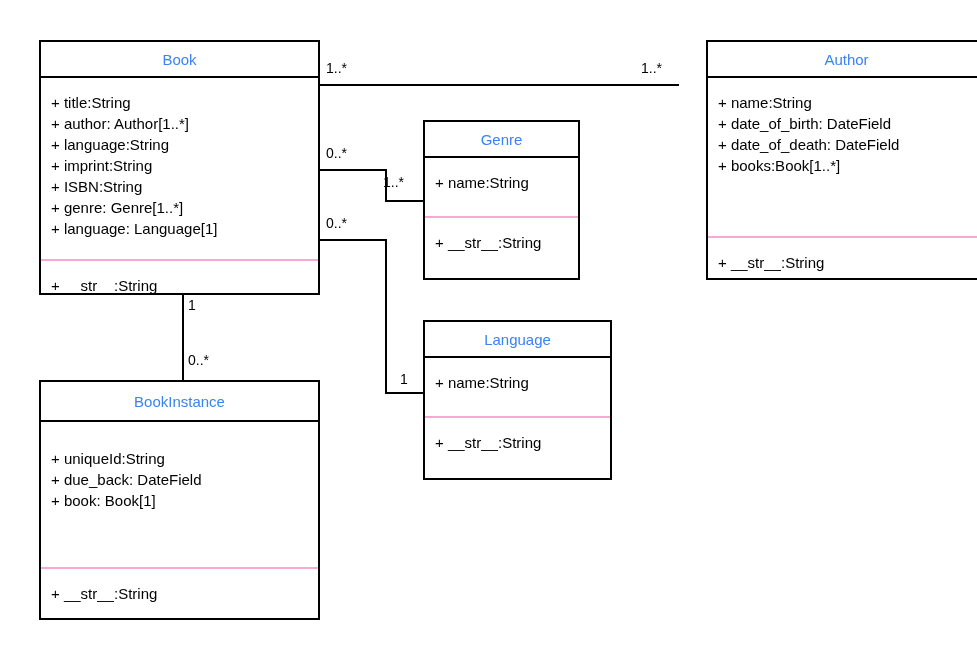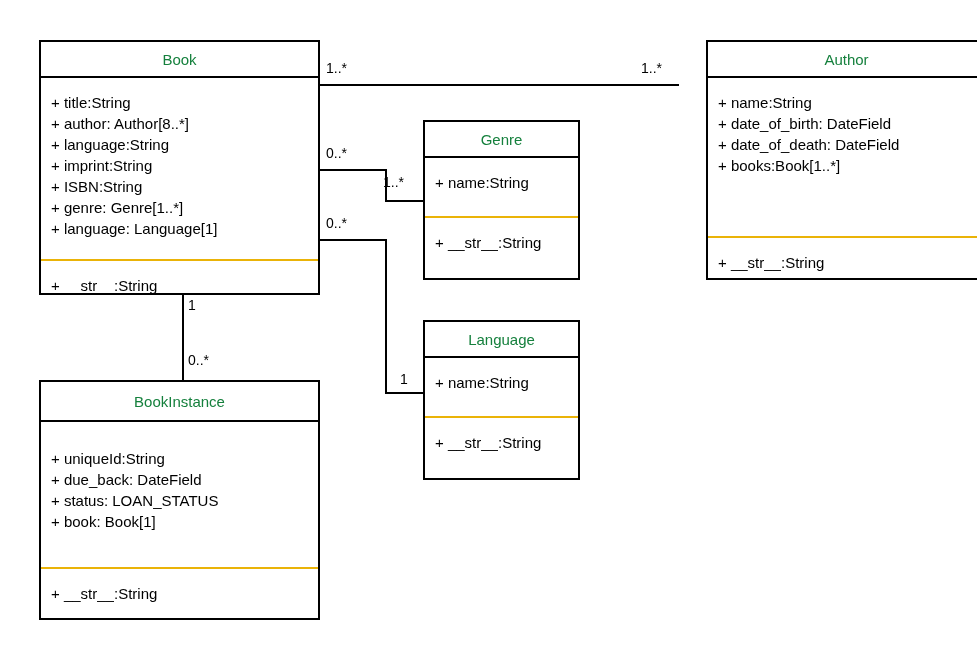--- a/index.html
+++ b/index.html
@@ -20,30 +20,30 @@
     box-sizing: border-box;
     border: 2px solid #000000;
     background: #ffffff;
     z-index: 5;
   }
   .class-name {
     box-sizing: border-box;
     width: 100%;
     text-align: center;
     font-size: 15px;
-    color: #15803d;
+    color: #3b82f6;
     display: flex;
     align-items: center;
     justify-content: center;
     border-bottom: 2px solid #000000;
   }
   .class-attrs {
     box-sizing: border-box;
     width: 100%;
-    border-bottom: 2px solid #eab308;
+    border-bottom: 2px solid #f9a8d4;
     padding: 14px 0 0 10px;
   }
   .class-methods {
     box-sizing: border-box;
     width: 100%;
     padding: 14px 0 0 10px;
   }
   .member {
     font-size: 15px;
     color: #000000;
@@ -87,21 +87,21 @@
   <div class="mult" style="left:400px; top:371px;">1</div>
 
   <div class="edge edge-v" style="left:182px; top:295px; height:85px;"></div>
   <div class="mult" style="left:188px; top:297px;">1</div>
   <div class="mult" style="left:188px; top:352px;">0..*</div>
 
   <div class="uml-class" style="left:39px; top:40px; width:281px; height:255px;">
     <div class="class-name" style="height:36px;">Book</div>
     <div class="class-attrs" style="height:183px;">
       <div class="member">+ title:String</div>
-      <div class="member">+ author: Author[8..*]</div>
+      <div class="member">+ author: Author[1..*]</div>
       <div class="member">+ language:String</div>
       <div class="member">+ imprint:String</div>
       <div class="member">+ ISBN:String</div>
       <div class="member">+ genre: Genre[1..*]</div>
       <div class="member">+ language: Language[1]</div>
     </div>
     <div class="class-methods">
       <div class="member">+ __str__:String</div>
     </div>
   </div>
@@ -122,36 +122,35 @@
   <div class="uml-class" style="left:423px; top:120px; width:157px; height:160px;">
     <div class="class-name" style="height:36px;">Genre</div>
     <div class="class-attrs" style="height:60px;">
       <div class="member">+ name:String</div>
     </div>
     <div class="class-methods">
       <div class="member">+ __str__:String</div>
     </div>
   </div>
 
-  <div class="uml-class" style="left:423px; top:320px; width:157px; height:160px;">
+  <div class="uml-class" style="left:423px; top:320px; width:189px; height:160px;">
     <div class="class-name" style="height:36px;">Language</div>
     <div class="class-attrs" style="height:60px;">
       <div class="member">+ name:String</div>
     </div>
     <div class="class-methods">
       <div class="member">+ __str__:String</div>
     </div>
   </div>
 
   <div class="uml-class" style="left:39px; top:380px; width:281px; height:240px;">
     <div class="class-name" style="height:40px;">BookInstance</div>
     <div class="class-attrs" style="height:147px; padding-top:26px;">
       <div class="member">+ uniqueId:String</div>
       <div class="member">+ due_back: DateField</div>
-      <div class="member">+ status: LOAN_STATUS</div>
       <div class="member">+ book: Book[1]</div>
     </div>
     <div class="class-methods">
       <div class="member">+ __str__:String</div>
     </div>
   </div>
 
 </div>
 
 </body></html>

